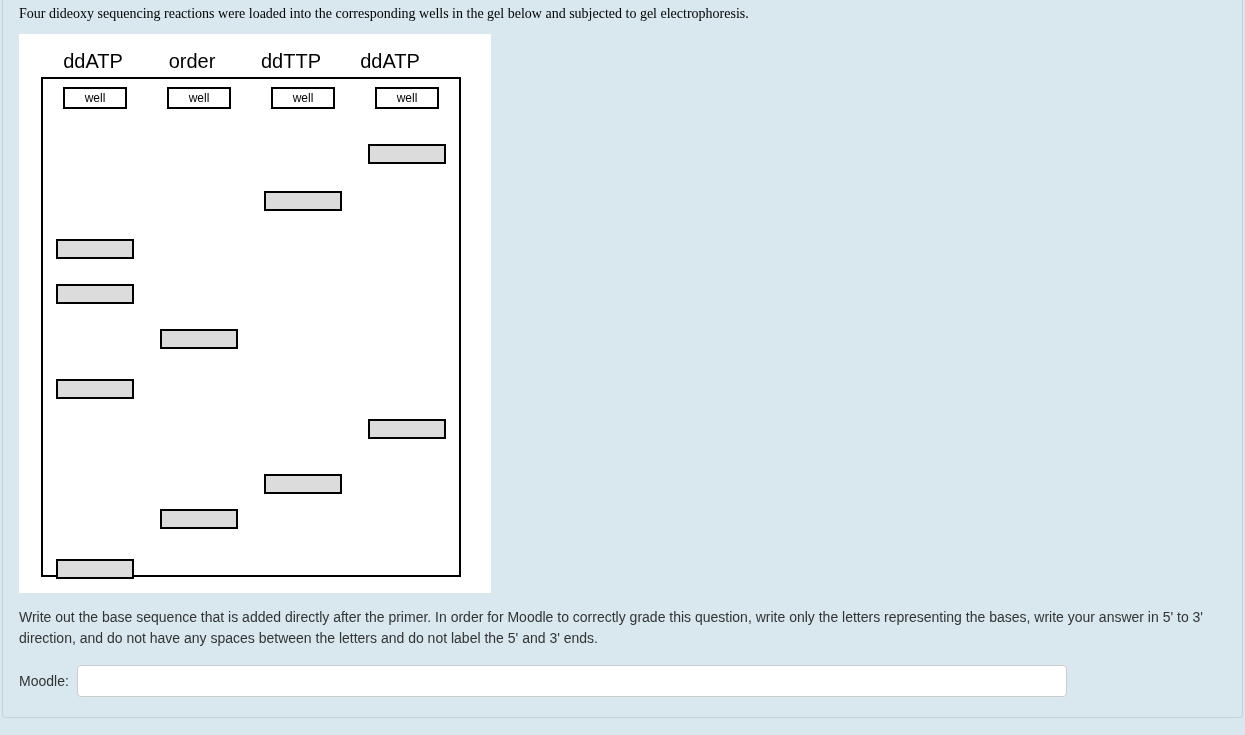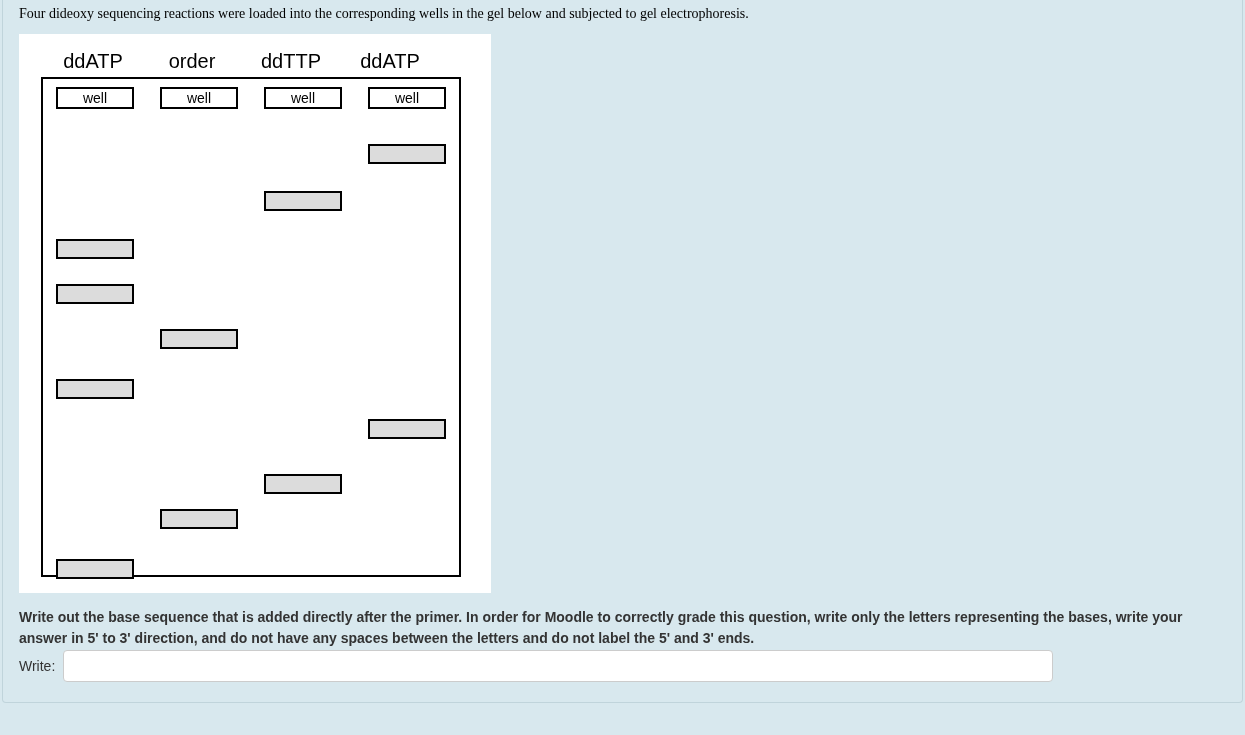--- a/index.html
+++ b/index.html
@@ -65,44 +65,43 @@
     }
     .lane-0 { left: 0; }
     .lane-1 { left: 25%; }
     .lane-2 { left: 50%; }
     .lane-3 { left: 75%; }
     .well {
       position: absolute;
       top: 8px;
       left: 50%;
       transform: translateX(-50%);
-      width: 78px;
+      width: 64px;
       height: 22px;
       border: 2px solid #000;
       background: #fff;
       display: flex;
       align-items: center;
       justify-content: center;
-      font-size: 14px;
+      font-size: 12px;
       color: #000;
     }
     .band {
       position: absolute;
       width: 78px;
       height: 20px;
       left: 50%;
       transform: translateX(-50%);
       background-color: #dcdcdc;
       border: 2px solid #000;
     }
     .instructions {
       color: #333;
       line-height: 1.5;
-      margin-bottom: 1px;
-      font-weight: bold;
+      margin-bottom: 16px;
     }
     .answer-row {
       display: flex;
       align-items: center;
       gap: 8px;
     }
     .answer-label {
       color: #333;
       font-size: 14px;
     }
@@ -159,17 +158,17 @@
             <div class="band" style="top: 340px;"></div>
           </div>
 
       </div>
     </div>
   </div>
 
   <div class="instructions">Write out the base sequence that is added directly after the primer. In order for Moodle to correctly grade this question, write only the letters representing the bases, write your answer in 5' to 3' direction, and do not have any spaces between the letters and do not label the 5' and 3' ends.</div>
 
   <div class="answer-row">
-    <span class="answer-label">Write:</span>
+    <span class="answer-label">Moodle:</span>
     <input type="text" class="answer-input" value="" style="">
   </div>
 
 </div>
 
 </body></html>

